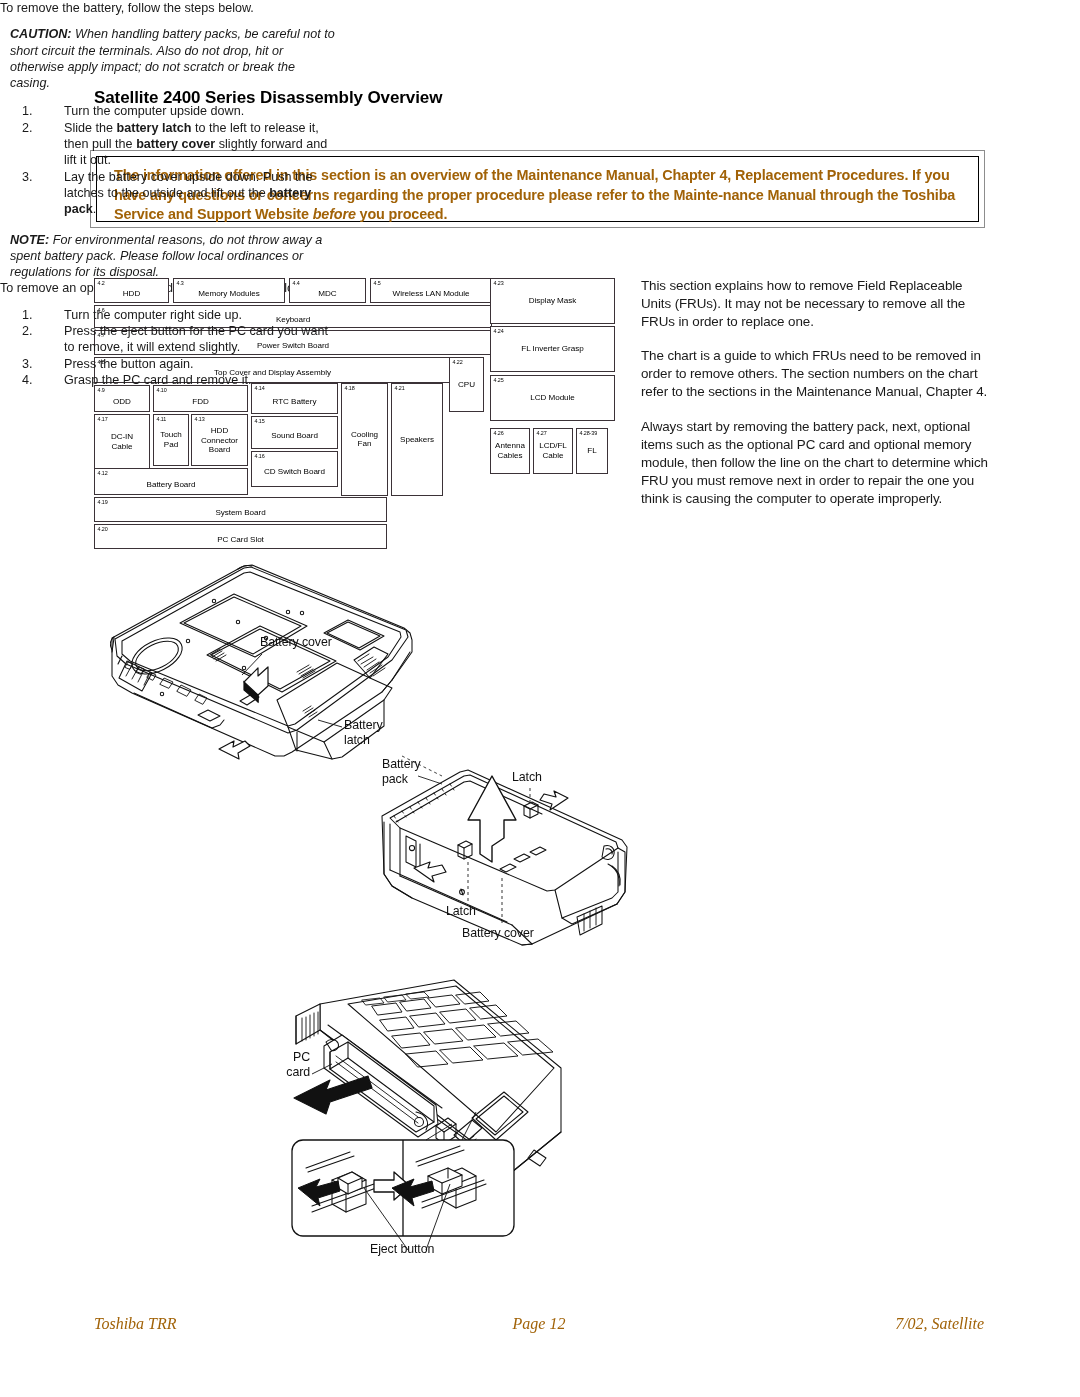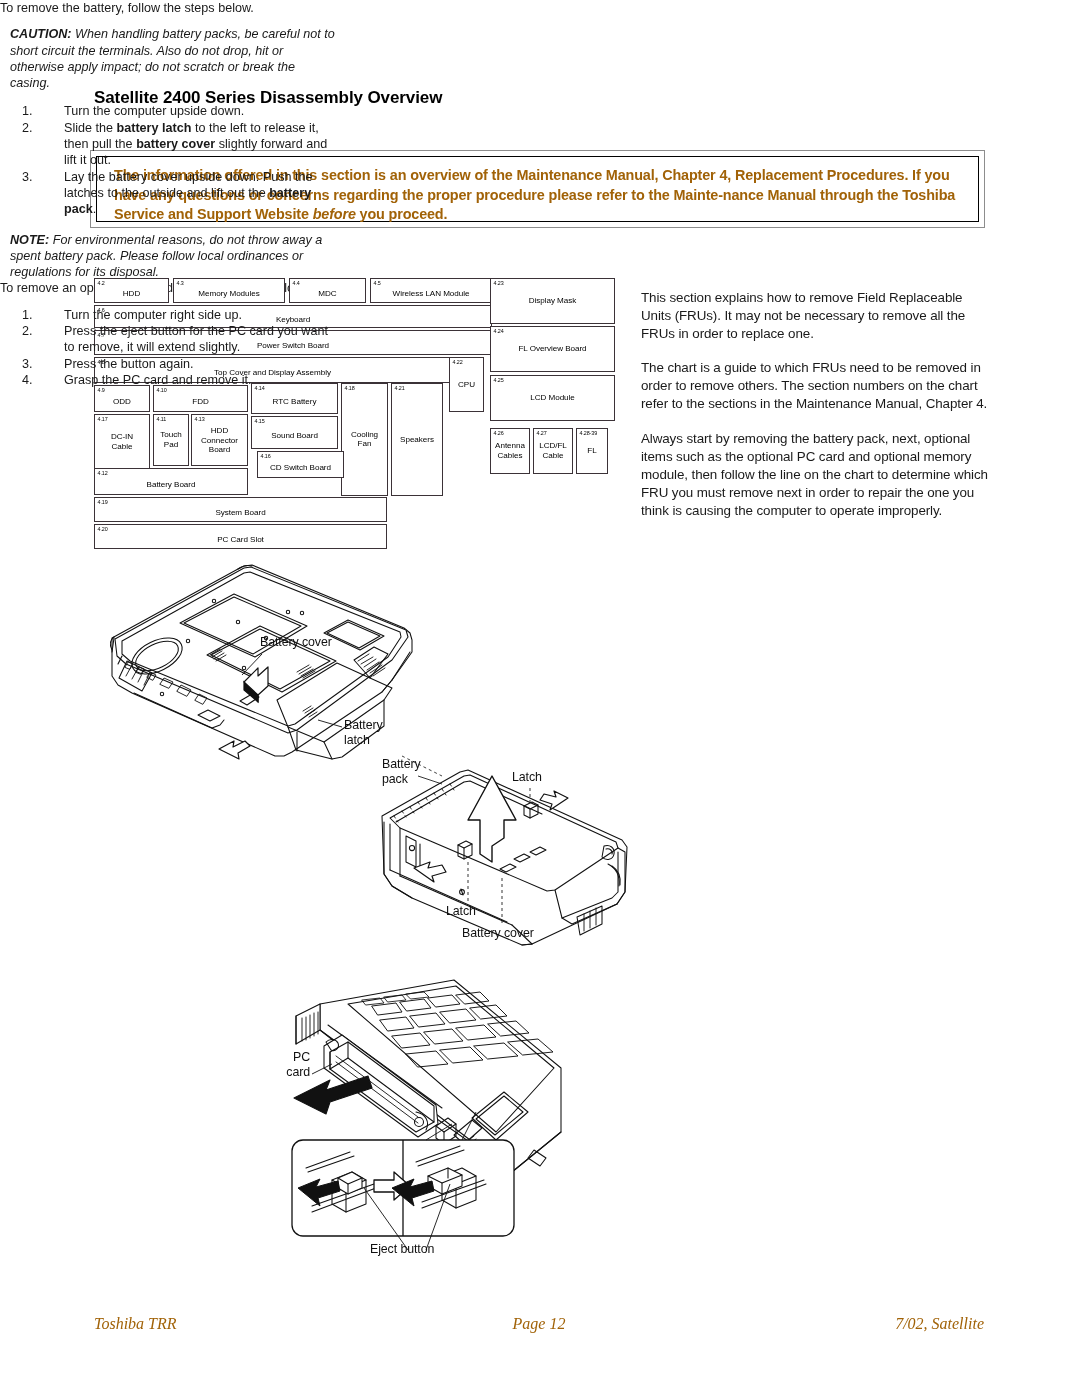--- a/index.html
+++ b/index.html
@@ -107,21 +107,21 @@
     font-size: 13.4px;
     line-height: 18.1px;
     color: #1a1a1a;
     letter-spacing: -0.1px;
   }
   #intro-col {
     left: 641px;
     top: 277px;
     width: 350px;
   }
-  #intro-col p { margin: 12px 0 16px 0; }
+  #intro-col p { margin: 0 0 16px 0; }
   #intro-col p:last-child { margin-bottom: 0; }
 
   
   #battery-col {
     left: 656px;
     top: 566px;
     width: 336px;
     font-size: 12.6px;
     line-height: 16.3px;
   }
@@ -272,21 +272,21 @@
         <span class="flabel mid">Touch<br>Pad</span>
       </div>
       <div class="fbox" style="left: 97px; top: 136px; width: 57px; height: 52px;">
         <span class="fnum">4.13</span>
         <span class="flabel mid">HDD<br>Connector<br>Board</span>
       </div>
       <div class="fbox" style="left: 157px; top: 138px; width: 87px; height: 33px;">
         <span class="fnum">4.15</span>
         <span class="flabel low">Sound Board</span>
       </div>
-      <div class="fbox" style="left: 163px; top: 173px; width: 87px; height: 27px;">
+      <div class="fbox" style="left: 157px; top: 173px; width: 87px; height: 36px;">
         <span class="fnum">4.16</span>
         <span class="flabel low">CD Switch Board</span>
       </div>
       <div class="fbox" style="left: 0px; top: 190px; width: 154px; height: 27px;">
         <span class="fnum">4.12</span>
         <span class="flabel low">Battery Board</span>
       </div>
       <div class="fbox" style="left: 0px; top: 219px; width: 293px; height: 25px;">
         <span class="fnum">4.19</span>
         <span class="flabel low">System Board</span>
@@ -294,21 +294,21 @@
       <div class="fbox" style="left: 0px; top: 246px; width: 293px; height: 25px; padding-left: 36px;">
         <span class="fnum">4.20</span>
         <span class="flabel low">PC Card Slot</span>
       </div>
       <div class="fbox" style="left: 396px; top: 0px; width: 125px; height: 46px;">
         <span class="fnum">4.23</span>
         <span class="flabel mid">Display Mask</span>
       </div>
       <div class="fbox" style="left: 396px; top: 48px; width: 125px; height: 46px;">
         <span class="fnum">4.24</span>
-        <span class="flabel mid">FL Overview Board</span>
+        <span class="flabel mid">FL Inverter Grasp</span>
       </div>
       <div class="fbox" style="left: 396px; top: 97px; width: 125px; height: 46px;">
         <span class="fnum">4.25</span>
         <span class="flabel mid">LCD Module</span>
       </div>
       <div class="fbox" style="left: 396px; top: 150px; width: 40px; height: 46px;">
         <span class="fnum">4.26</span>
         <span class="flabel mid">Antenna<br>Cables</span>
       </div>
       <div class="fbox" style="left: 439px; top: 150px; width: 40px; height: 46px;">

